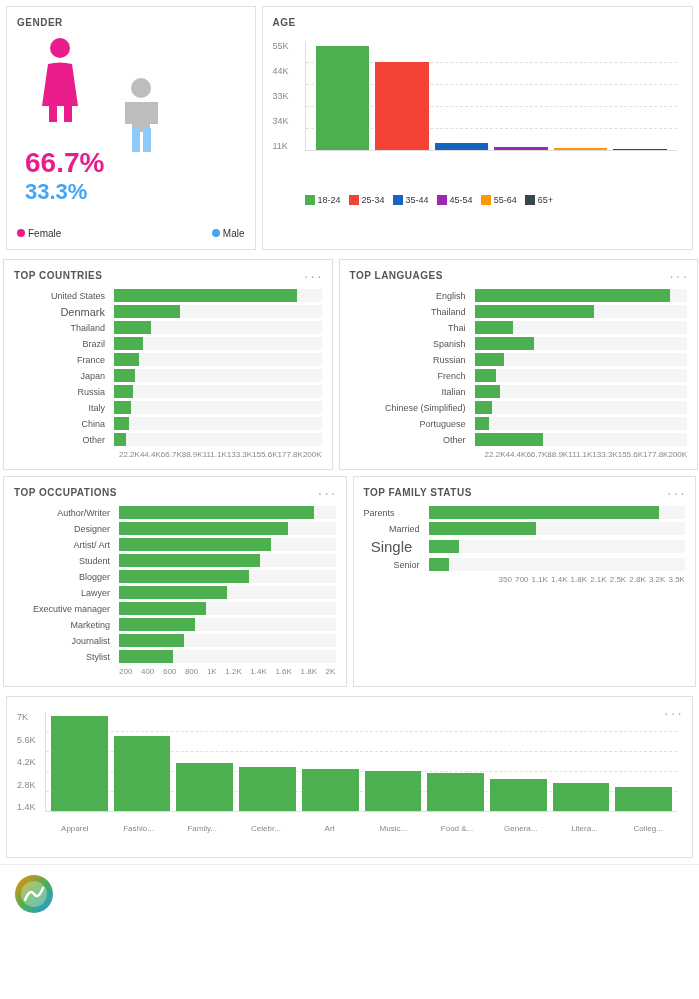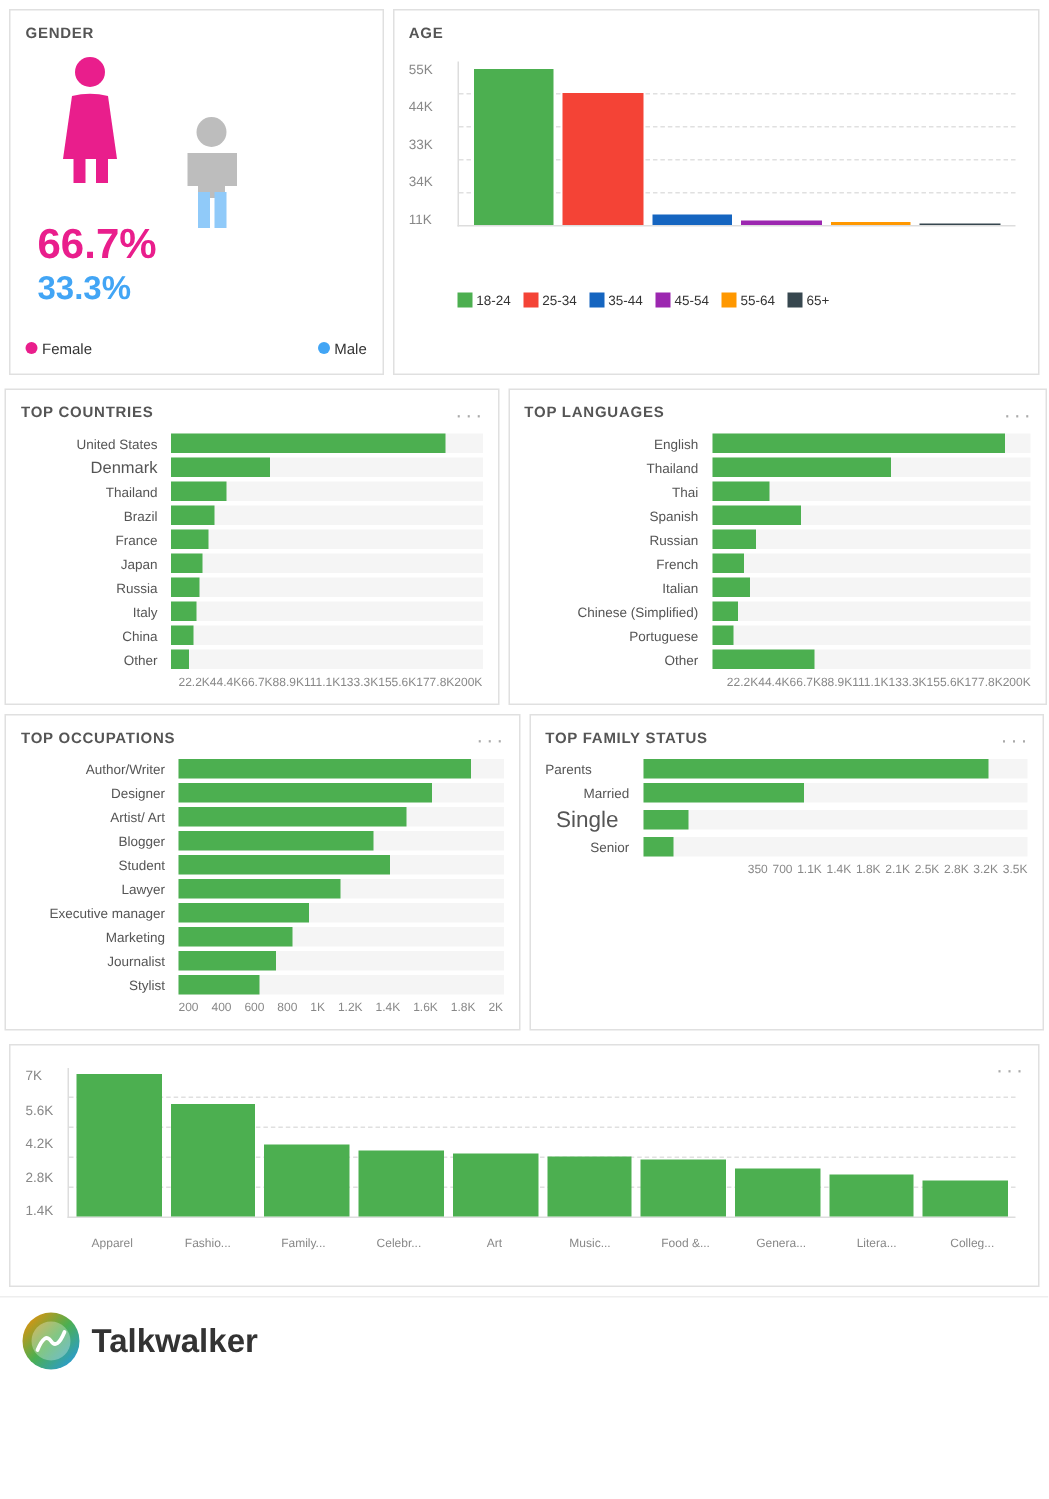--- a/index.html
+++ b/index.html
@@ -318,29 +318,29 @@
             <div style="height: 100%; width: 78%; background: rgb(76, 175, 80);"></div>
           </div>
         </div>
         <div class="hbar-row">
           <div style="width: 100px; text-align: right; font-size: 9px; color: rgb(85, 85, 85); padding-right: 4px;">Artist/ Art</div>
           <div style="flex: 1 1 0%; height: 13px; background: rgb(245, 245, 245); position: relative;">
             <div style="height: 100%; width: 70%; background: rgb(76, 175, 80);"></div>
           </div>
         </div>
         <div class="hbar-row">
+          <div style="width: 100px; text-align: right; font-size: 9px; color: rgb(85, 85, 85); padding-right: 4px;">Student</div>
+          <div style="flex: 1 1 0%; height: 13px; background: rgb(245, 245, 245); position: relative;">
+            <div style="height: 100%; width: 65%; background: rgb(76, 175, 80);"></div>
+          </div>
+        </div>
+        <div class="hbar-row">
           <div style="width: 100px; text-align: right; font-size: 9px; color: rgb(85, 85, 85); padding-right: 4px;">Blogger</div>
           <div style="flex: 1 1 0%; height: 13px; background: rgb(245, 245, 245); position: relative;">
             <div style="height: 100%; width: 60%; background: rgb(76, 175, 80);"></div>
-          </div>
-        </div>
-        <div class="hbar-row">
-          <div style="width: 100px; text-align: right; font-size: 9px; color: rgb(85, 85, 85); padding-right: 4px;">Student</div>
-          <div style="flex: 1 1 0%; height: 13px; background: rgb(245, 245, 245); position: relative;">
-            <div style="height: 100%; width: 65%; background: rgb(76, 175, 80);"></div>
           </div>
         </div>
         <div class="hbar-row">
           <div style="width: 100px; text-align: right; font-size: 9px; color: rgb(85, 85, 85); padding-right: 4px;">Lawyer</div>
           <div style="flex: 1 1 0%; height: 13px; background: rgb(245, 245, 245); position: relative;">
             <div style="height: 100%; width: 50%; background: rgb(76, 175, 80);"></div>
           </div>
         </div>
         <div class="hbar-row">
           <div style="width: 100px; text-align: right; font-size: 9px; color: rgb(85, 85, 85); padding-right: 4px;">Executive manager</div>
@@ -494,15 +494,14 @@
 </div>
 
 <div class="footer">
   <div class="tw-logo">
     <div class="tw-circle">
       <svg width="28" height="28" viewBox="0 0 28 28">
         <circle cx="14" cy="14" r="13" fill="#fff" opacity="0.3"></circle>
         <path d="M5 20 Q10 8 14 14 Q18 20 23 8" stroke="#fff" stroke-width="2.5" fill="none" stroke-linecap="round"></path>
       </svg>
     </div>
-    <span class="tw-name">Talkwalker</span>
   </div>
 </div>
 
 </body></html>

